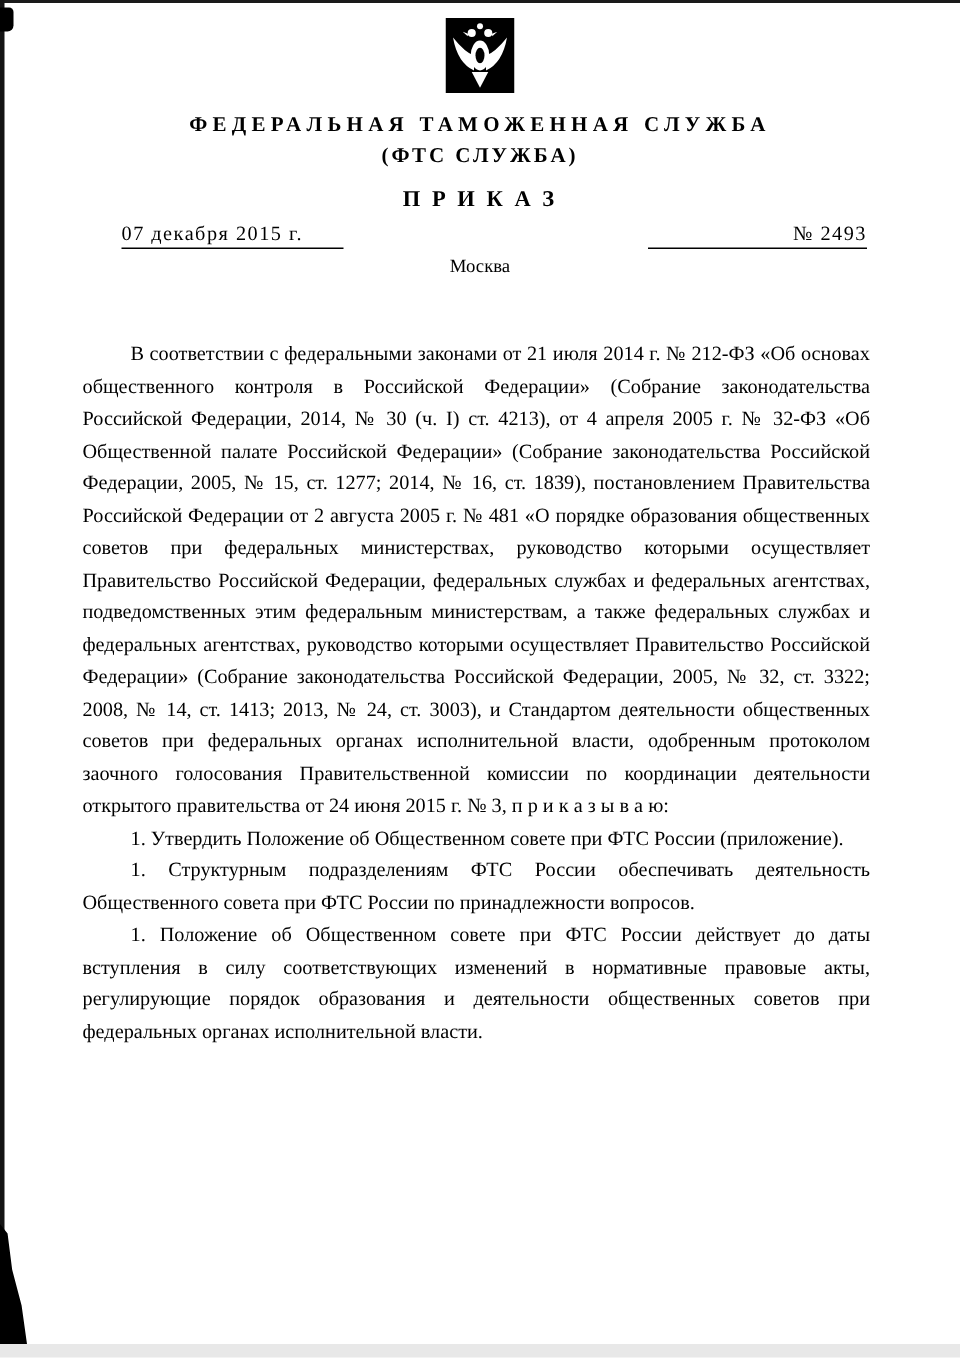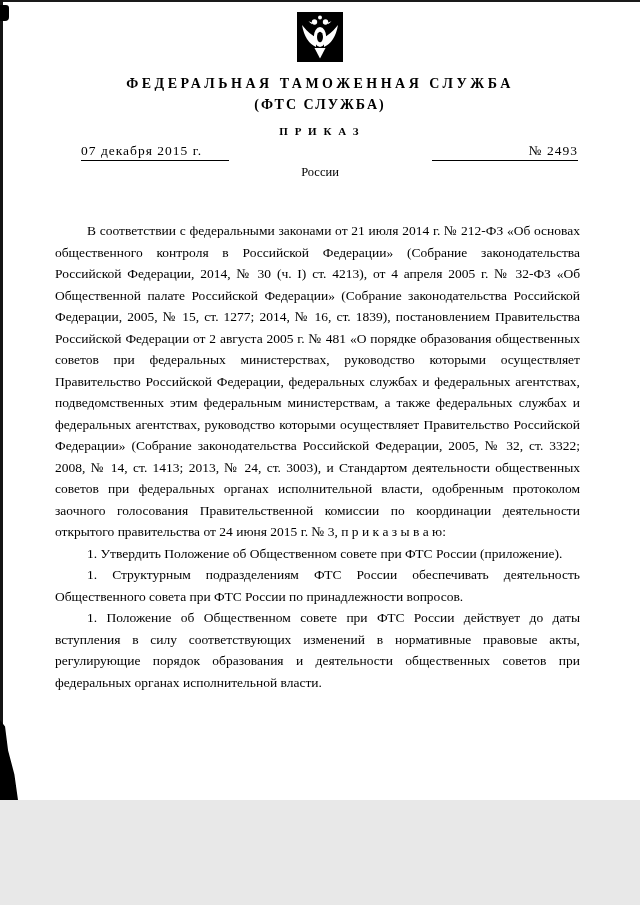--- a/index.html
+++ b/index.html
@@ -4,39 +4,39 @@
 <style>
   * { margin: 0; padding: 0; box-sizing: border-box; }
   html, body { background: #e8e8e8; }
   body {
     font-family: "Liberation Serif", "DejaVu Serif", serif;
     color: #000;
   }
   .page {
     position: relative;
     width: 640px;
-    height: 800px;
+    height: 896px;
     background: #ffffff;
     overflow: hidden;
     margin: 0 auto;
   }
   
   .scan-top-line { position: absolute; top: 0; left: 0; width: 100%; height: 2px; background: #1a1a1a; }
   .scan-left-line { position: absolute; top: 0; left: 0; width: 3px; height: 100%; background: #141414; }
   .scan-mark-top-left { position: absolute; top: 5px; left: 0; width: 9px; height: 16px; background: #000; border-radius: 0 3px 4px 0; }
   .scan-blob-bottom-left {
     position: absolute; bottom: 0; left: 0; width: 18px; height: 80px; background: #000;
     clip-path: polygon(0 0, 28% 8%, 45% 38%, 80% 68%, 100% 100%, 0 100%);
   }
   
   .header { text-align: center; padding-top: 12px; }
   .emblem { display: block; width: 46px; height: 50px; margin: 0 auto; }
   .agency1 { font-weight: bold; font-size: 14px; letter-spacing: 3.5px; margin-top: 14px; }
   .agency2 { font-weight: bold; font-size: 14px; letter-spacing: 2px; margin-top: 5px; }
-  .doctype { font-weight: bold; font-size: 11px; letter-spacing: 2px; margin-top: 12px; }
+  .doctype { font-weight: bold; font-size: 15px; letter-spacing: 2px; margin-top: 12px; }
   .dateline {
     display: flex; justify-content: space-between; align-items: flex-end;
     padding: 0 62px 0 81px; margin-top: 6px; font-size: 13.5px;
   }
   .date-field {
     min-width: 148px; text-align: left; letter-spacing: 1px;
     border-bottom: 1.5px solid #000; padding-bottom: 1px;
   }
   .num-field {
     min-width: 146px; text-align: right; letter-spacing: 1px;
@@ -83,21 +83,21 @@
       </g>
       <ellipse cx="23" cy="25" rx="3" ry="5.2" fill="#000"></ellipse>
     </svg>
     <div class="agency1">ФЕДЕРАЛЬНАЯ ТАМОЖЕННАЯ СЛУЖБА</div>
     <div class="agency2">(ФТС СЛУЖБА)</div>
     <div class="doctype">П Р И К А З</div>
     <div class="dateline">
       <span class="date-field">07 декабря 2015 г.</span>
       <span class="num-field">№ 2493</span>
     </div>
-    <div class="city">России</div>
+    <div class="city">Москва</div>
   </div>
 
 
   <div class="doc-body">
     <p>В соответствии с федеральными законами от 21 июля 2014 г. № 212-ФЗ «Об основах общественного контроля в Российской Федерации» (Собрание законодательства Российской Федерации, 2014, № 30 (ч. I) ст. 4213), от 4 апреля 2005 г. № 32-ФЗ «Об Общественной палате Российской Федерации» (Собрание законодательства Российской Федерации, 2005, № 15, ст. 1277; 2014, № 16, ст. 1839), постановлением Правительства Российской Федерации от 2 августа 2005 г. № 481 «О порядке образования общественных советов при федеральных министерствах, руководство которыми осуществляет Правительство Российской Федерации, федеральных службах и федеральных агентствах, подведомственных этим федеральным министерствам, а также федеральных службах и федеральных агентствах, руководство которыми осуществляет Правительство Российской Федерации» (Собрание законодательства Российской Федерации, 2005, № 32, ст. 3322; 2008, № 14, ст. 1413; 2013, № 24, ст. 3003), и Стандартом деятельности общественных советов при федеральных органах исполнительной власти, одобренным протоколом заочного голосования Правительственной комиссии по координации деятельности открытого правительства от 24 июня 2015 г. № 3, п р и к а з ы в а ю:</p>
     <p>1. Утвердить Положение об Общественном совете при ФТС России (приложение).</p>
     <p>1. Структурным подразделениям ФТС России обеспечивать деятельность Общественного совета при ФТС России по принадлежности вопросов.</p>
     <p>1. Положение об Общественном совете при ФТС России действует до даты вступления в силу соответствующих изменений в нормативные правовые акты, регулирующие порядок образования и деятельности общественных советов при федеральных органах исполнительной власти.</p>
   </div>
 

